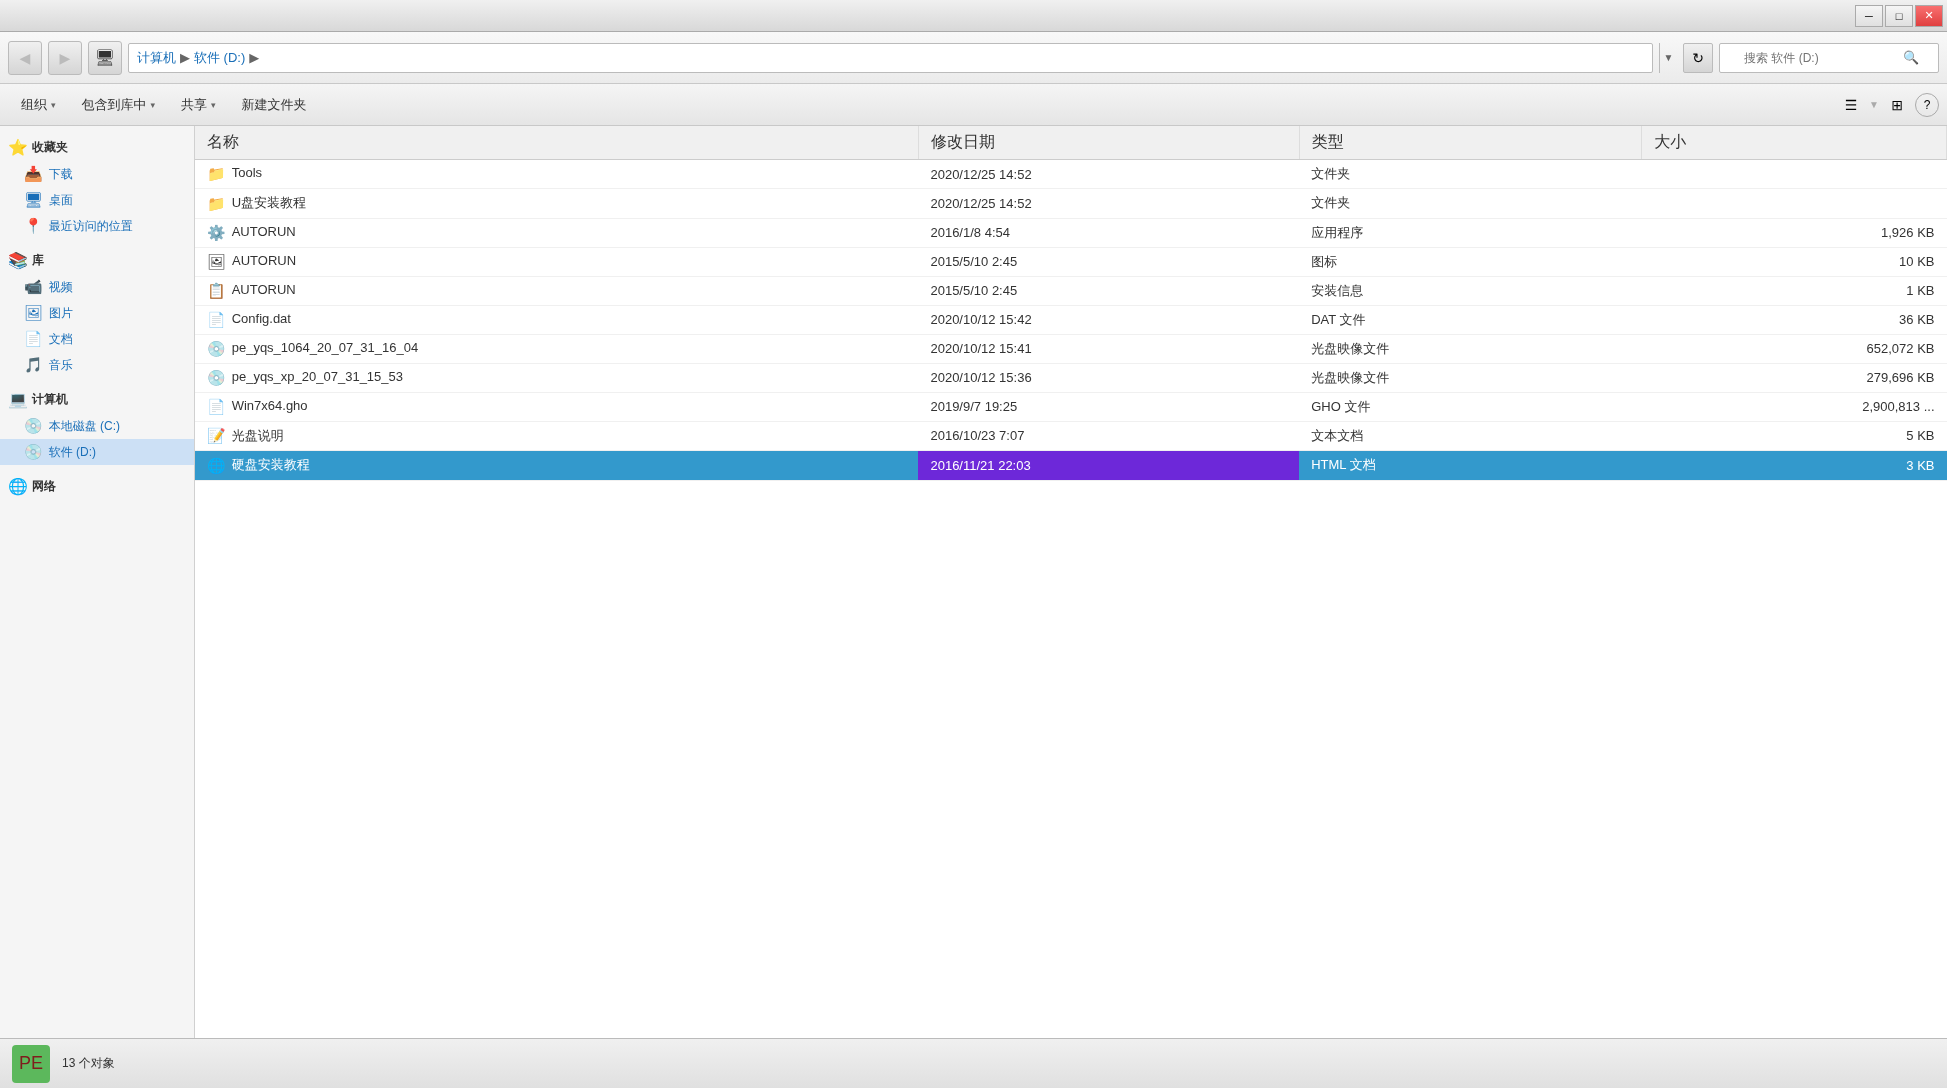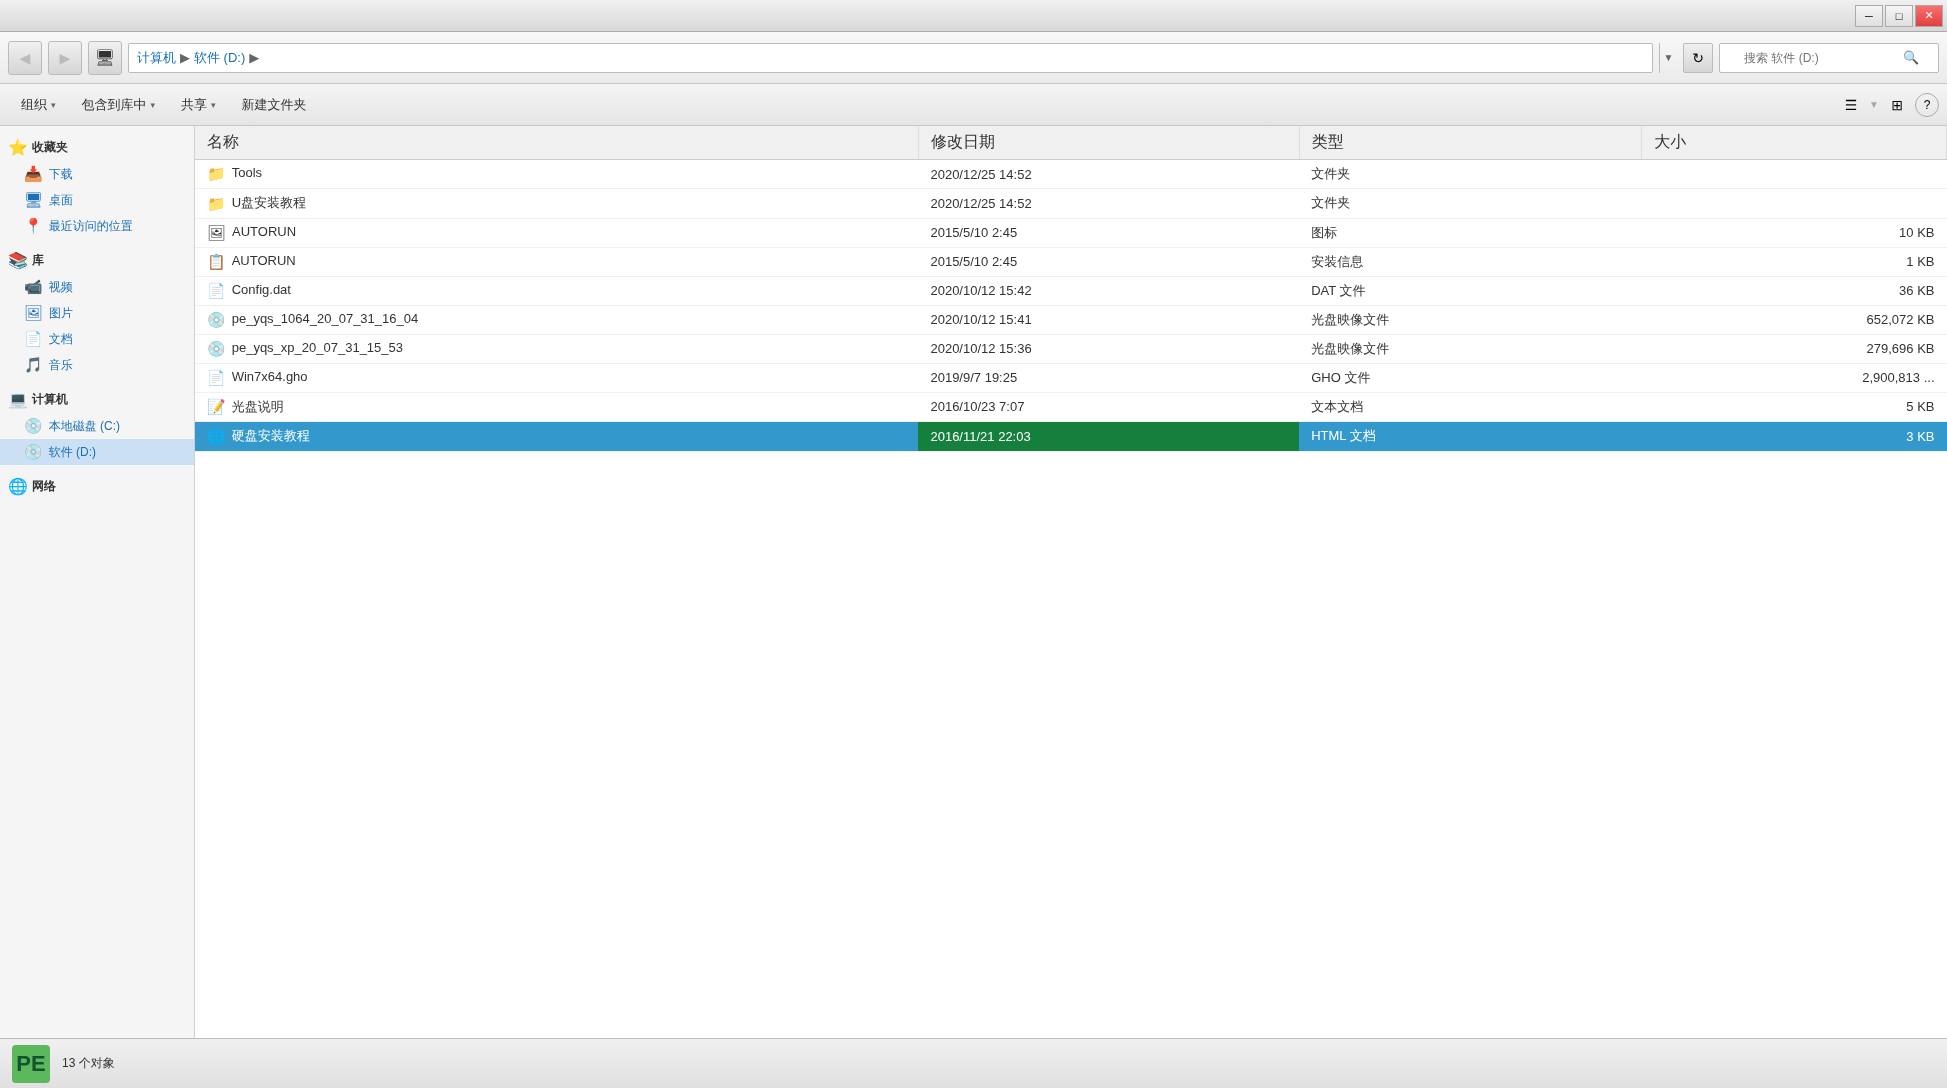--- a/index.html
+++ b/index.html
@@ -406,20 +406,28 @@
           <tr>
             <td style="">
     <span class="file-icon">📁</span>U盘安装教程
   </td>
             <td style="">2020/12/25 14:52</td>
             <td style="">文件夹</td>
             <td style="text-align:right;"></td>
           </tr>
           <tr>
             <td style="">
+    <span class="file-icon">⚙️</span>AUTORUN
+  </td>
+            <td style="">2016/1/8 4:54</td>
+            <td style="">应用程序</td>
+            <td style="text-align:right;">1,926 KB</td>
+          </tr>
+          <tr>
+            <td style="">
     <span class="file-icon">🖼</span>AUTORUN
   </td>
             <td style="">2015/5/10 2:45</td>
             <td style="">图标</td>
             <td style="text-align:right;">10 KB</td>
           </tr>
           <tr>
             <td style="">
     <span class="file-icon">📋</span>AUTORUN
   </td>
@@ -464,27 +472,27 @@
     <span class="file-icon">📝</span>光盘说明
   </td>
             <td style="">2016/10/23 7:07</td>
             <td style="">文本文档</td>
             <td style="text-align:right;">5 KB</td>
           </tr>
           <tr style="background: rgb(51, 153, 204);">
             <td style="background:#3399cc;color:white;">
     <span class="file-icon">🌐</span>硬盘安装教程
   </td>
-            <td style="background:#15803d;color:white;">2016/11/21 22:03</td>
+            <td style="background:#6d28d9;color:white;">2016/11/21 22:03</td>
             <td style="background:#3399cc;color:white;">HTML 文档</td>
             <td style="background:#3399cc;color:white;text-align:right;">3 KB</td>
           </tr>
         </tbody>
     </table>
   </div>
 </div>
 
 <div class="status-bar">
   <div class="status-icon" style="background: rgb(92, 184, 92);">
-      <span style="font-size:22px;color:#14532d;font-weight:bold;">PE</span>
+      <span style="font-size:18px;color:#7f1d1d;font-weight:normal;">PE</span>
     </div>
   <span class="status-text">13 个对象</span>
 </div>
 
 </body></html>

